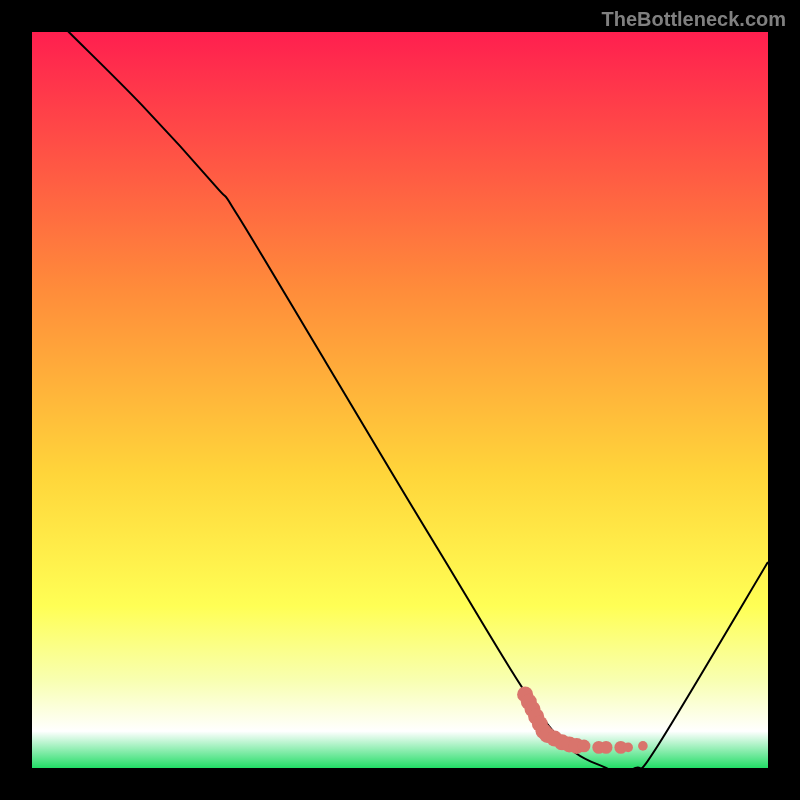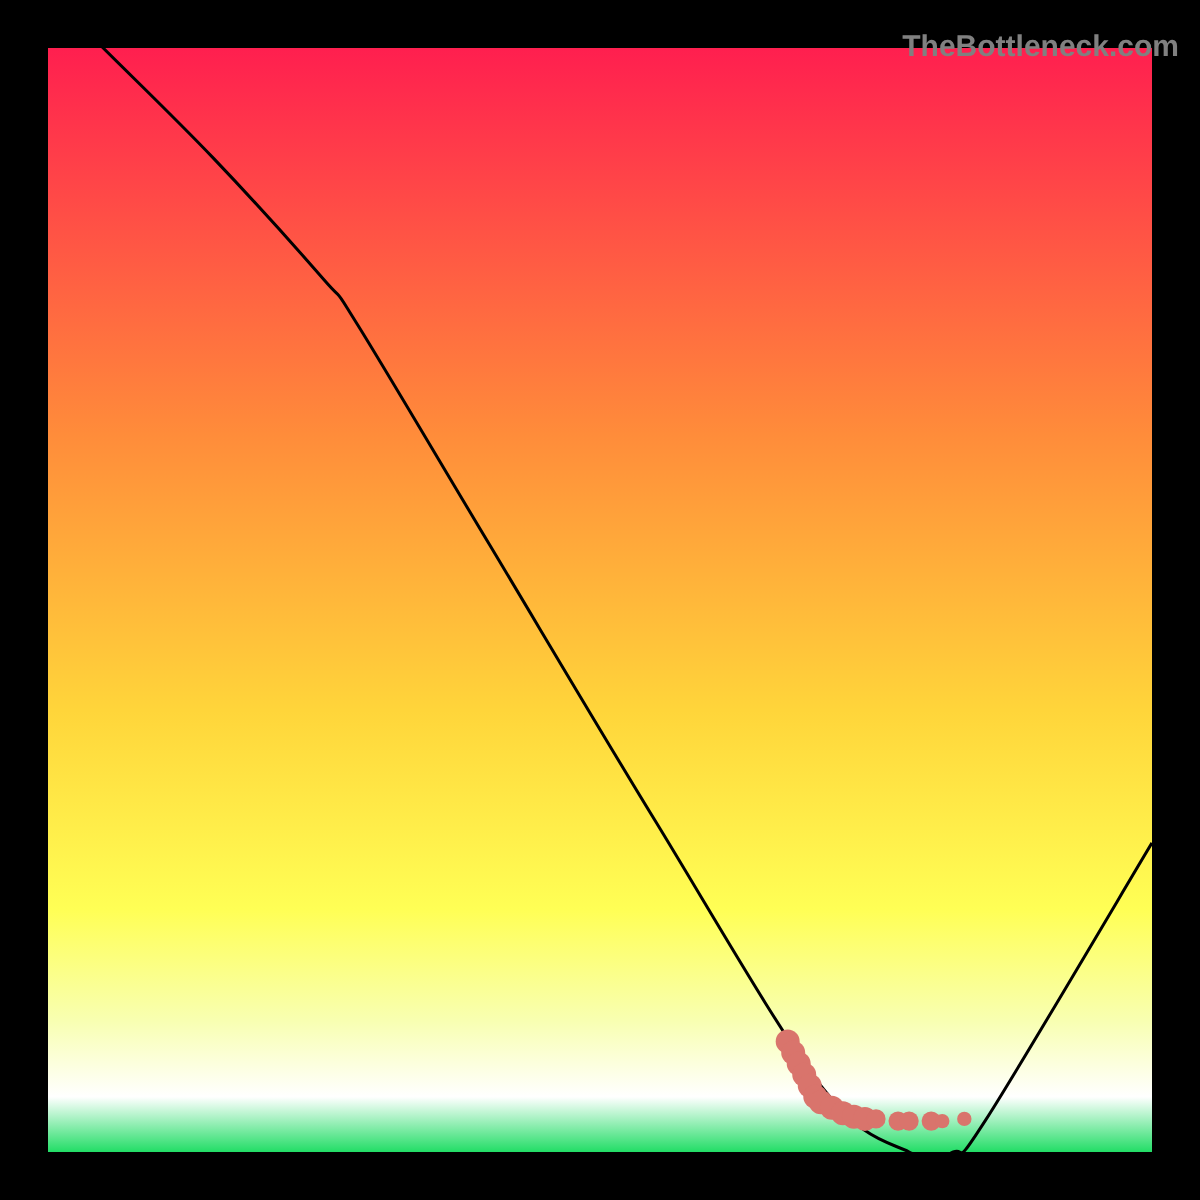--- a/index.html
+++ b/index.html
@@ -1,17 +1,17 @@
 <!DOCTYPE html>
 <html><head>
 <meta charset="utf-8">
 <style>
   * { margin: 0; padding: 0; box-sizing: border-box; }
   body { width: 800px; height: 800px; background: #000; position: relative; font-family: Arial, sans-serif; }
-  .watermark { position: absolute; top: 20px; right: 14px; color: #808080; font-size: 20px; font-weight: bold; z-index: 10; margin-left: 46px; }
+  .watermark { position: absolute; top: 8px; right: 14px; color: #808080; font-size: 20px; font-weight: bold; z-index: 10; margin-left: 46px; }
   .chart-container { position: absolute; top: 32px; left: 32px; width: 736px; height: 736px; }
   .plot-area { width: 100%; height: 100%; position: relative; }
   svg { display: block; }
 </style>
 </head>
 <body>
 
 <div class="watermark">TheBottleneck.com</div>
 
 <div class="chart-container">

